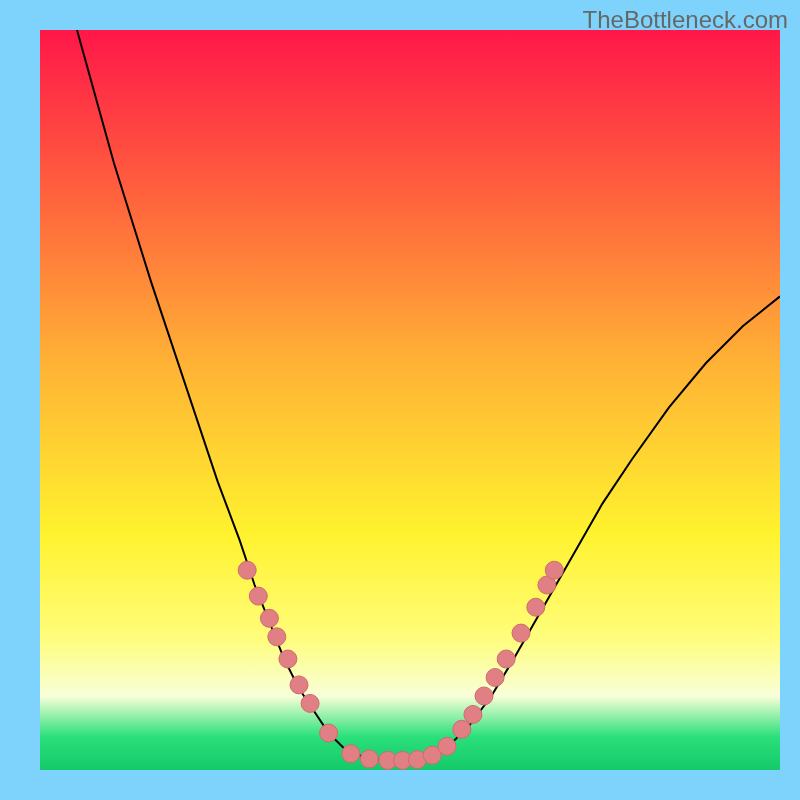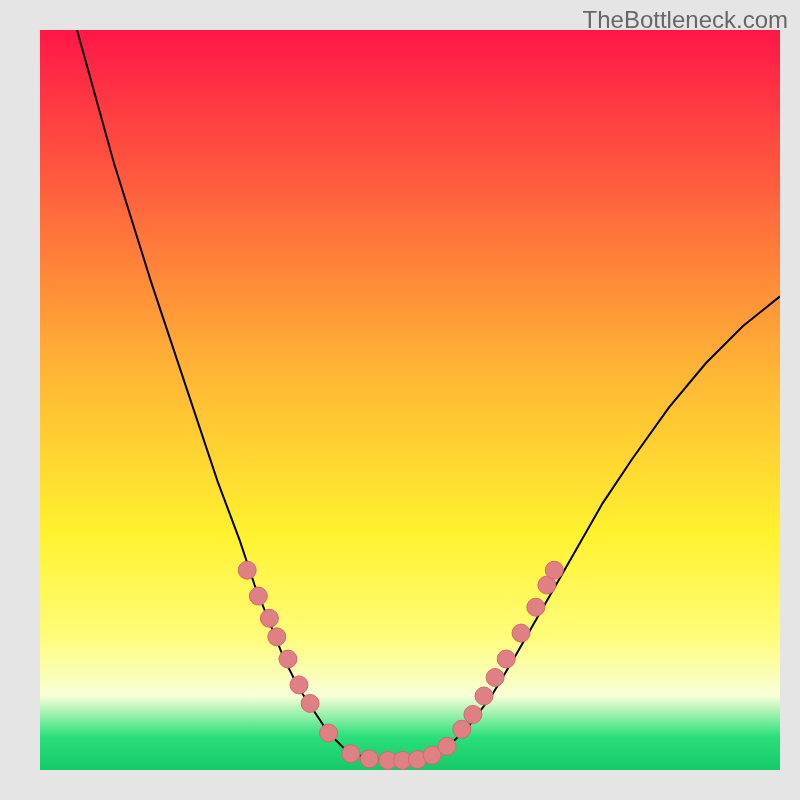--- a/index.html
+++ b/index.html
@@ -10,21 +10,21 @@
     background: #000;
     overflow: hidden;
     font-family: Arial, Helvetica, sans-serif;
   }
   .frame {
     position: absolute;
     left: 0;
     top: 0;
     width: 800px;
     height: 800px;
-    background: #e5e5e5;
+    background: #7dd3fc;
   }
   .plot-area {
     position: absolute;
     left: 40px;
     top: 30px;
     width: 740px;
     height: 740px;
     overflow: hidden;
   }
   .gradient-bg {

